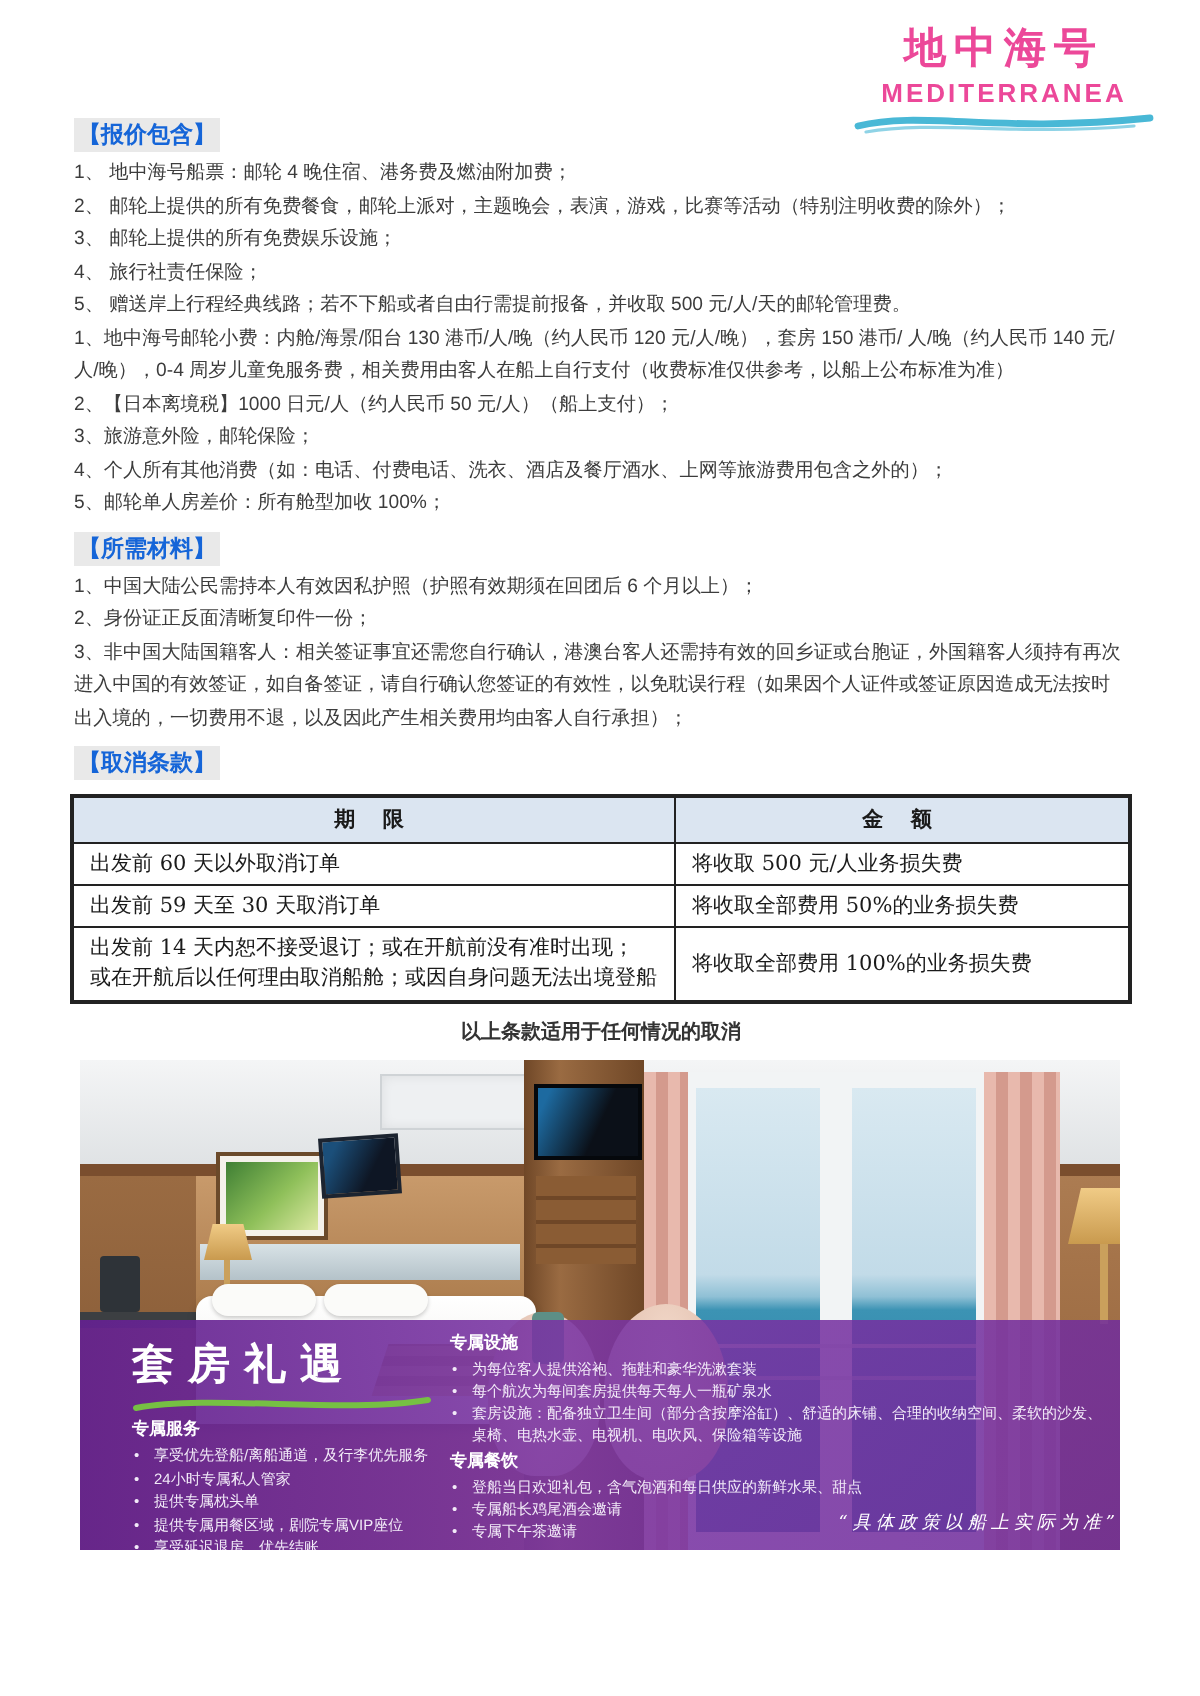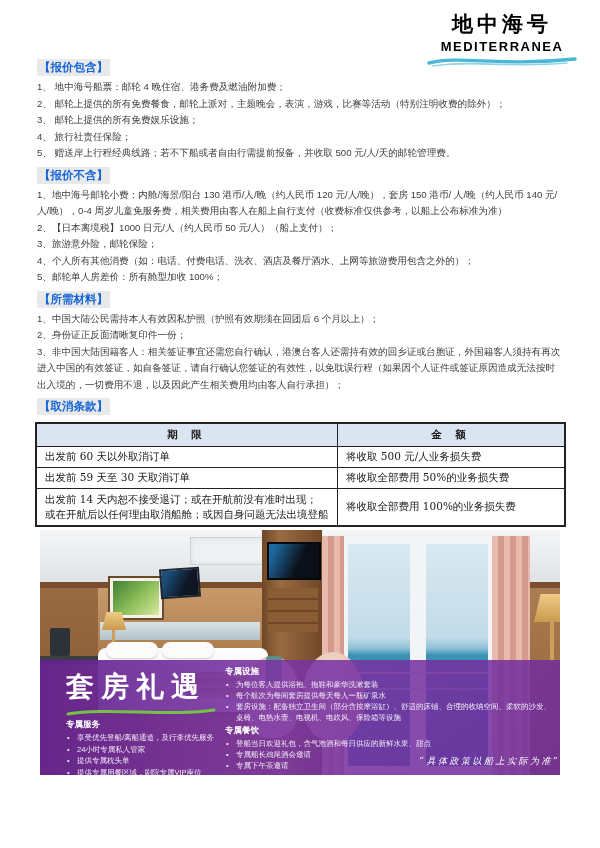--- a/index.html
+++ b/index.html
@@ -1,19 +1,19 @@
 <!DOCTYPE html>
 <html><head>
 <meta charset="utf-8">
 <style>
   html,body{margin:0;padding:0;background:#fff;}
   .page{position:relative;width:600px;height:848px;background:#fff;overflow:hidden;
         font-family:"Liberation Sans",sans-serif;color:#3a3a3a;}
   
-  .logo{position:absolute;top:10px;right:12px;width:172px;text-align:center;color:#000000;}
+  .logo{position:absolute;top:10px;right:12px;width:172px;text-align:center;color:#ec4899;}
   .logo-cn{font-size:21px;font-weight:700;letter-spacing:4px;}
   .logo-en{font-size:13px;font-weight:600;letter-spacing:1.5px;margin-top:1px;}
   .logo-wave{display:block;margin:2px auto 0;}
   
   .content{position:absolute;left:37px;top:54px;width:527px;}
   .sec{margin:0;}
   .sec-badge{display:inline-block;font-size:11.5px;font-weight:700;color:#1565d8;
              background:#e9e9e9;padding:1px 2px;margin:5px 0 3px;}
   .li{margin:0;font-size:9.6px;line-height:16.5px;color:#3c3c3c;}
   
@@ -69,21 +69,21 @@
           background:repeating-linear-gradient(0deg,#d9c28f 0 5px,#b99f6d 5px 10px);}
   .chair{border-radius:50% 50% 42% 42%;}
   .chair.ch1{left:204px;top:126px;width:56px;height:82px;background:radial-gradient(ellipse at 50% 30%,#f2d8ca,#dcb9a8 72%);}
   .chair.ch2{left:262px;top:122px;width:62px;height:88px;background:radial-gradient(ellipse at 50% 30%,#f5dccd,#dfbcab 72%);}
   .towel{left:226px;top:126px;width:16px;height:26px;background:#5d8f86;border-radius:3px;}
   
   .banner{left:0;right:0;bottom:0;height:115px;
           background:linear-gradient(100deg,rgba(99,33,143,.93),rgba(122,52,164,.87) 45%,rgba(112,44,156,.86));}
   .banner *{position:static;}
   .b-left{position:absolute;left:26px;top:8px;width:155px;color:#fff;}
-  .b-title{font-size:28px;font-weight:700;letter-spacing:7px;white-space:nowrap;}
+  .b-title{font-size:21px;font-weight:700;letter-spacing:7px;white-space:nowrap;}
   .swoosh{display:block;margin:1px 0 2px;}
   .b-head{font-size:8.5px;font-weight:700;color:#fff;margin:2px 0 1px;}
   ul.b-list{list-style:none;margin:0;padding:0;}
   ul.b-list li{position:relative;font-size:7.5px;line-height:11.5px;color:#f2eaf8;padding-left:11px;}
   ul.b-list li::before{content:"•";position:absolute;left:1px;top:0;color:#f2eaf8;}
   .b-right{position:absolute;left:185px;top:4px;width:328px;color:#fff;}
   .b-right ul.b-list li{line-height:11px;}
   .quote{position:absolute;right:0;bottom:7px;font-family:"DejaVu Serif",serif;font-style:italic;
          font-size:9px;letter-spacing:2.5px;color:#fff;}
 </style>
@@ -106,21 +106,20 @@
     <section class="sec">
       <div><span class="sec-badge">【报价包含】</span></div>
       <p class="li">1、 地中海号船票：邮轮 4 晚住宿、港务费及燃油附加费；</p>
       <p class="li">2、 邮轮上提供的所有免费餐食，邮轮上派对，主题晚会，表演，游戏，比赛等活动（特别注明收费的除外）；</p>
       <p class="li">3、 邮轮上提供的所有免费娱乐设施；</p>
       <p class="li">4、 旅行社责任保险；</p>
       <p class="li">5、 赠送岸上行程经典线路；若不下船或者自由行需提前报备，并收取 500 元/人/天的邮轮管理费。</p>
     </section>
 
     <section class="sec">
-      <div><span class="sec-badge">【报价不含】</span></div>
       <p class="li">1、地中海号邮轮小费：内舱/海景/阳台 130 港币/人/晚（约人民币 120 元/人/晚），套房 150 港币/ 人/晚（约人民币 140 元/人/晚），0-4 周岁儿童免服务费，相关费用由客人在船上自行支付（收费标准仅供参考，以船上公布标准为准）</p>
       <p class="li">2、【日本离境税】1000 日元/人（约人民币 50 元/人）（船上支付）；</p>
       <p class="li">3、旅游意外险，邮轮保险；</p>
       <p class="li">4、个人所有其他消费（如：电话、付费电话、洗衣、酒店及餐厅酒水、上网等旅游费用包含之外的）；</p>
       <p class="li">5、邮轮单人房差价：所有舱型加收 100%；</p>
     </section>
 
     <section class="sec">
       <div><span class="sec-badge">【所需材料】</span></div>
       <p class="li">1、中国大陆公民需持本人有效因私护照（护照有效期须在回团后 6 个月以上）；</p>

